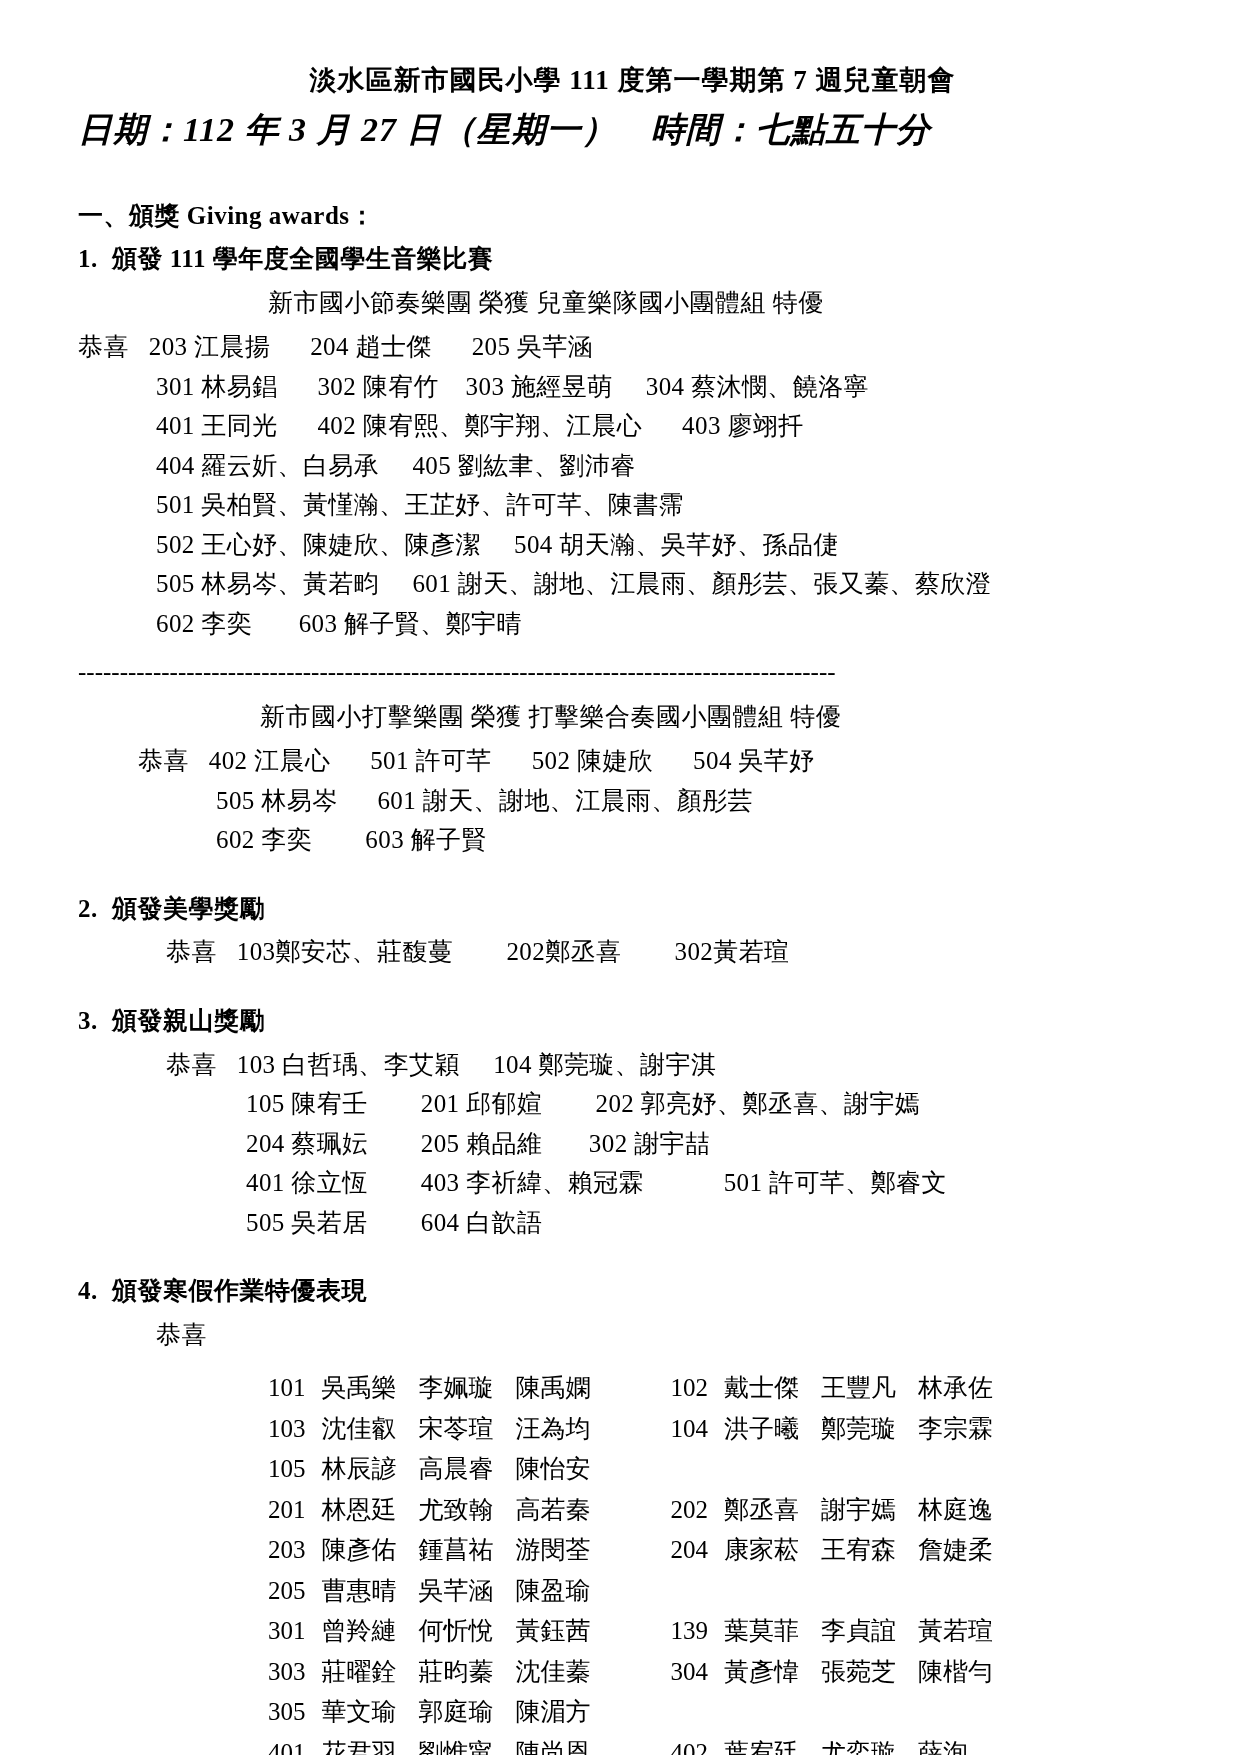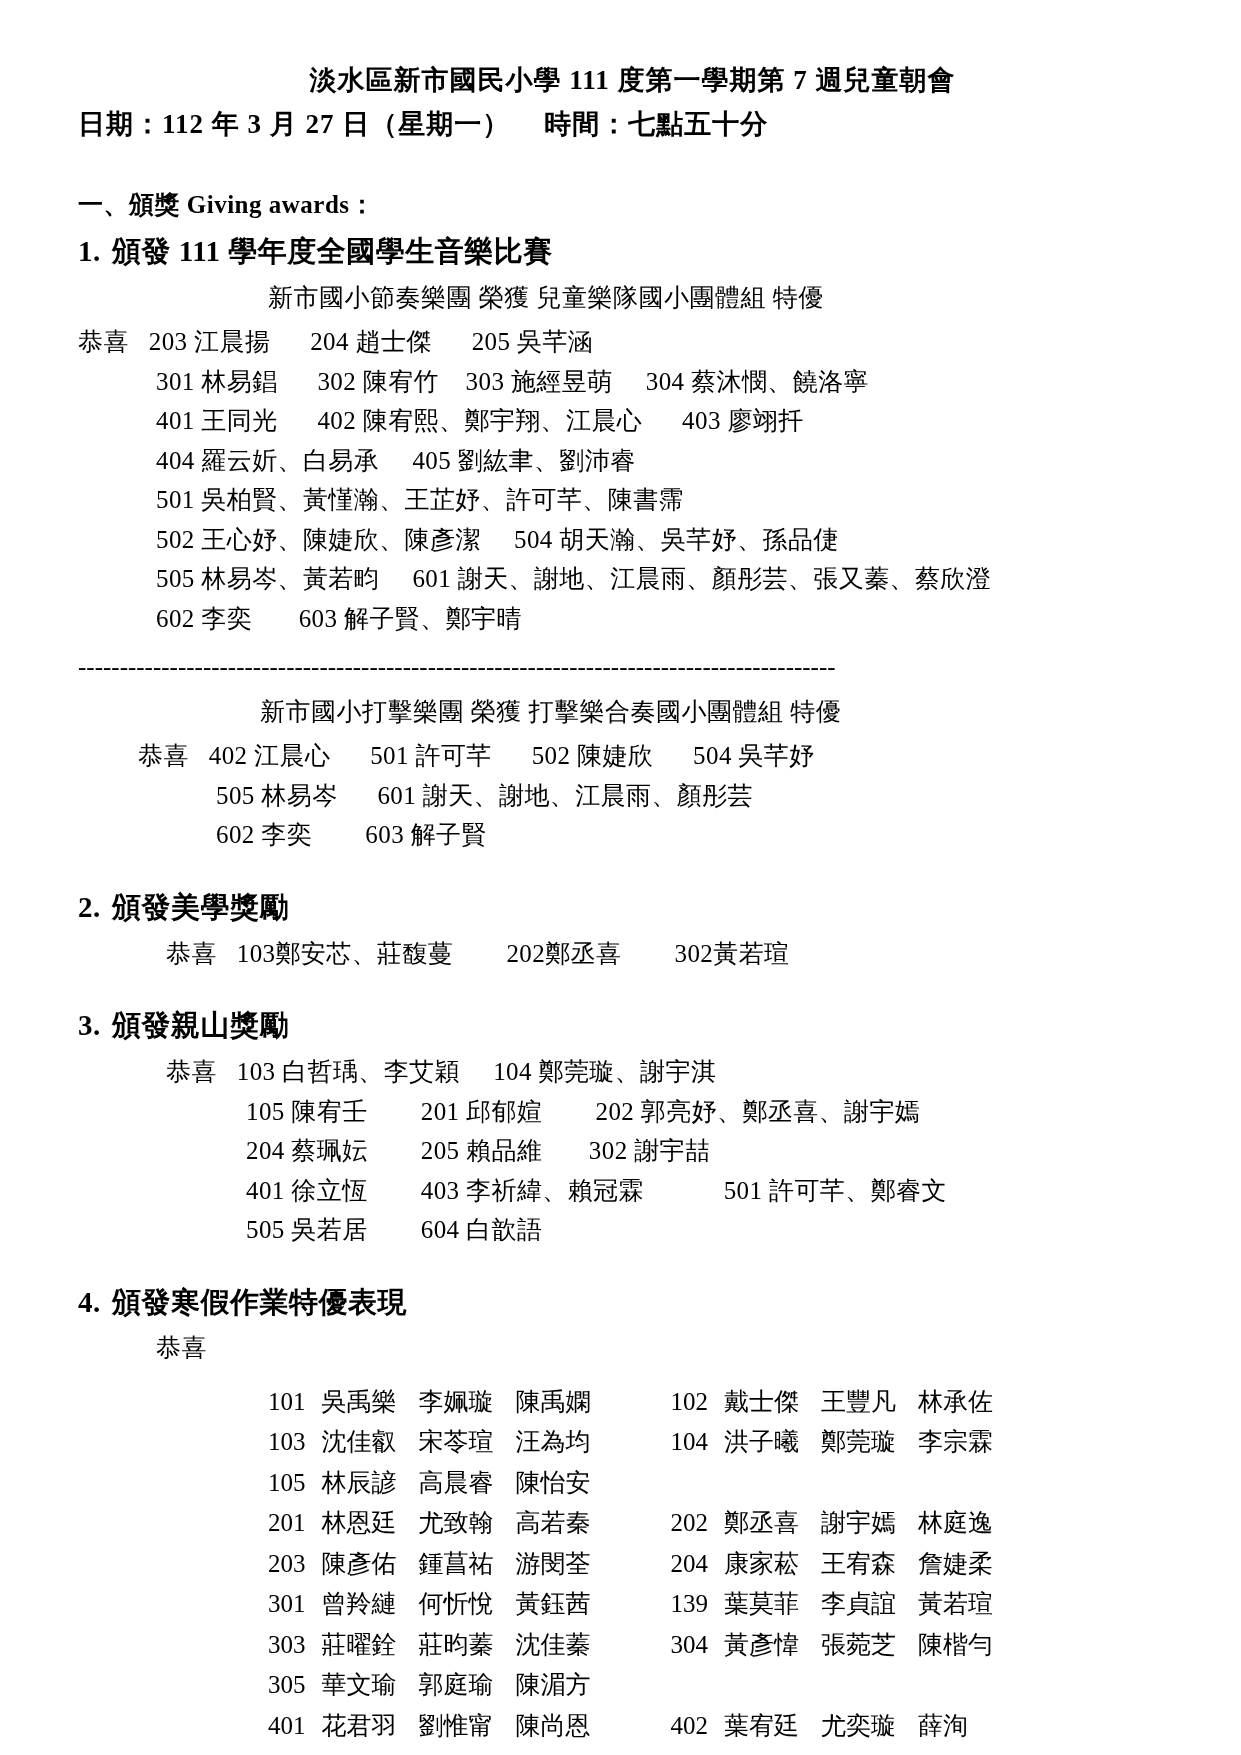--- a/index.html
+++ b/index.html
@@ -29,39 +29,40 @@
   .doc-title {
     text-align: center;
     font-size: 27px;
     font-weight: 700;
     letter-spacing: 1px;
     line-height: 1.5;
     margin: 0 0 2px 0;
     padding-left: 24px;
   }
   .meta-line {
-    font-size: 27px;
+    font-size: 34px;
     font-weight: 700;
     letter-spacing: 1px;
     line-height: 1.6;
     margin: 0 0 40px 0;
     white-space: pre;
+    font-style: italic;
   }
   .meta-line .gap { display:inline-block; width: 34px; }
 
   
   .sec-head {
     font-size: 25px;
     font-weight: 700;
     letter-spacing: 0.5px;
     margin: 0 0 6px 0;
     line-height: 1.5;
   }
   .num-head {
-    font-size: 29px;
+    font-size: 25px;
     font-weight: 700;
     letter-spacing: 0.5px;
     margin: 0 0 4px 0;
     line-height: 1.55;
   }
   .num-head .idx { display:inline-block; width: 34px; }
 
   .award-title {
     font-size: 25px;
     font-weight: 400;
@@ -224,20 +225,31 @@
           <td class="gx-nm">陳彥佑</td>
           <td class="gx-nm">鍾菖祐</td>
           <td class="gx-nm">游閔荃</td>
           <td class="gx-gap"></td>
           <td class="gx-cls">204</td>
           <td class="gx-nm">康家菘</td>
           <td class="gx-nm">王宥森</td>
           <td class="gx-nm">詹婕柔</td>
         </tr>
         <tr>
+          <td class="gx-cls">205</td>
+          <td class="gx-nm">曹惠晴</td>
+          <td class="gx-nm">吳芊涵</td>
+          <td class="gx-nm">陳盈瑜</td>
+          <td class="gx-gap"></td>
+          <td class="gx-cls"></td>
+          <td class="gx-nm"></td>
+          <td class="gx-nm"></td>
+          <td class="gx-nm"></td>
+        </tr>
+        <tr>
           <td class="gx-cls">301</td>
           <td class="gx-nm">曾羚縺</td>
           <td class="gx-nm">何忻悅</td>
           <td class="gx-nm">黃鈺茜</td>
           <td class="gx-gap"></td>
           <td class="gx-cls">139</td>
           <td class="gx-nm">葉莫菲</td>
           <td class="gx-nm">李貞誼</td>
           <td class="gx-nm">黃若瑄</td>
         </tr>

